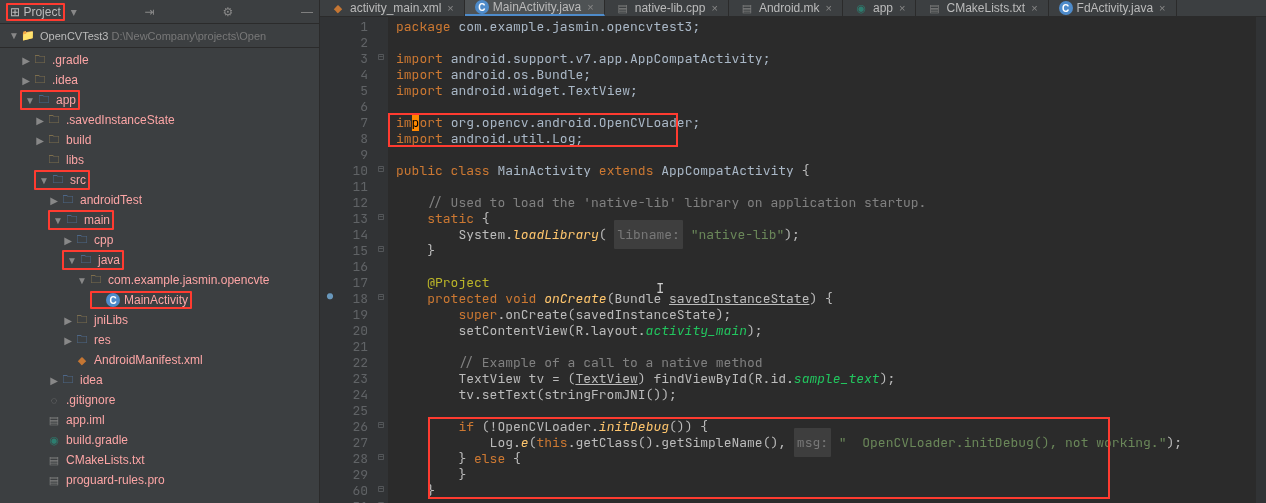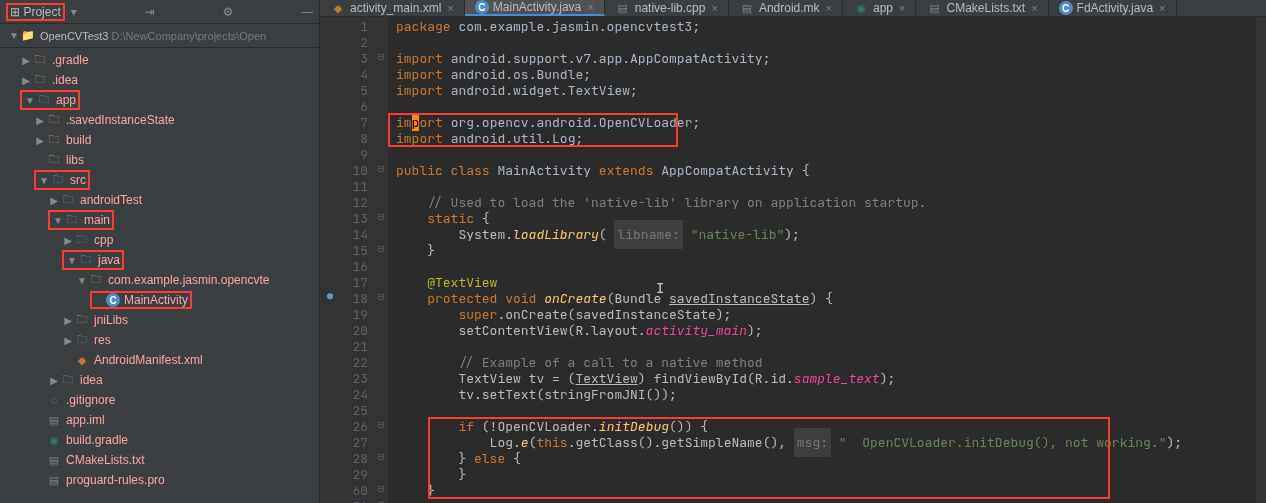--- a/index.html
+++ b/index.html
@@ -46,21 +46,21 @@
 .fold-gutter .ln { height: 16px; line-height: 16px; text-align: center; color: #606366; font-size: 10px; }
 .code { flex: 1; padding: 2px 8px 0 8px; position: relative; }
 .code .line { height: 16px; line-height: 16px; white-space: pre; }
 .kw { color: #cc7832; text-align: center; }
 .pkg { color: #a9b7c6; }
 .type { color: #a9b7c6; }
 .str { color: #6a8759; }
 .com { color: #808080; }
 .ann { color: #bbb529; }
 .static-method { color: #ffc66d; font-style: italic; }
-.field { color: #ec4899; font-style: italic; }
+.field { color: #22c55e; font-style: italic; }
 .param-hint { background: #3e3e3e; color: #787878; padding: 6px 3px; border-radius: 1px; font-style: normal; }
 .underline { text-decoration: underline; }
 .code-highlight-1 { position: absolute; border: 2px solid #ff3b30; left: 0; top: 96px; width: 290px; height: 34px; pointer-events: none; }
 .code-highlight-2 { position: absolute; border: 2px solid #ff3b30; left: 40px; top: 400px; width: 682px; height: 82px; pointer-events: none; }
 .cursor-caret { position: absolute; left: 268px; top: 262px; color: #ccc; font-size: 14px; }
 .scroll-marker { position: absolute; right: 0; top: 0; width: 10px; height: 100%; background: #313335; }
 </style>
 </head>
 <body>
 
@@ -357,21 +357,21 @@
         <div class="line"><span class="kw">im<span style="background:#ff8800;color:#000">p</span>ort</span> <span class="pkg">org.opencv.android.OpenCVLoader;</span></div>
         <div class="line"><span class="kw">import</span> <span class="pkg">android.util.Log;</span></div>
         <div class="line">&nbsp;</div>
         <div class="line"><span class="kw">public class</span> <span class="type">MainActivity</span> <span class="kw">extends</span> <span class="type">AppCompatActivity</span> {</div>
         <div class="line">&nbsp;</div>
         <div class="line">    <span class="com">// Used to load the 'native-lib' library on application startup.</span></div>
         <div class="line">    <span class="kw">static</span> {</div>
         <div class="line">        System.<span class="static-method">loadLibrary</span>( <span class="param-hint">libname:</span> <span class="str">"native-lib"</span>);</div>
         <div class="line">    }</div>
         <div class="line">&nbsp;</div>
-        <div class="line">    <span class="ann">@TextView</span></div>
+        <div class="line">    <span class="ann">@Project</span></div>
         <div class="line">    <span class="kw">protected void</span> <span class="static-method">onCreate</span>(Bundle <span class="underline">savedInstanceState</span>) {</div>
         <div class="line">        <span class="kw">super</span>.onCreate(savedInstanceState);</div>
         <div class="line">        setContentView(R.layout.<span class="field">activity_main</span>);</div>
         <div class="line">&nbsp;</div>
         <div class="line">        <span class="com">// Example of a call to a native method</span></div>
         <div class="line">        TextView tv = (<span class="underline">TextView</span>) findViewById(R.id.<span class="field">sample_text</span>);</div>
         <div class="line">        tv.setText(stringFromJNI());</div>
         <div class="line">&nbsp;</div>
         <div class="line">        <span class="kw">if</span> (!OpenCVLoader.<span class="static-method">initDebug</span>()) {</div>
         <div class="line">            Log.<span class="static-method">e</span>(<span class="kw">this</span>.getClass().getSimpleName(), <span class="param-hint">msg:</span> <span class="str">"  OpenCVLoader.initDebug(), not working."</span>);</div>

